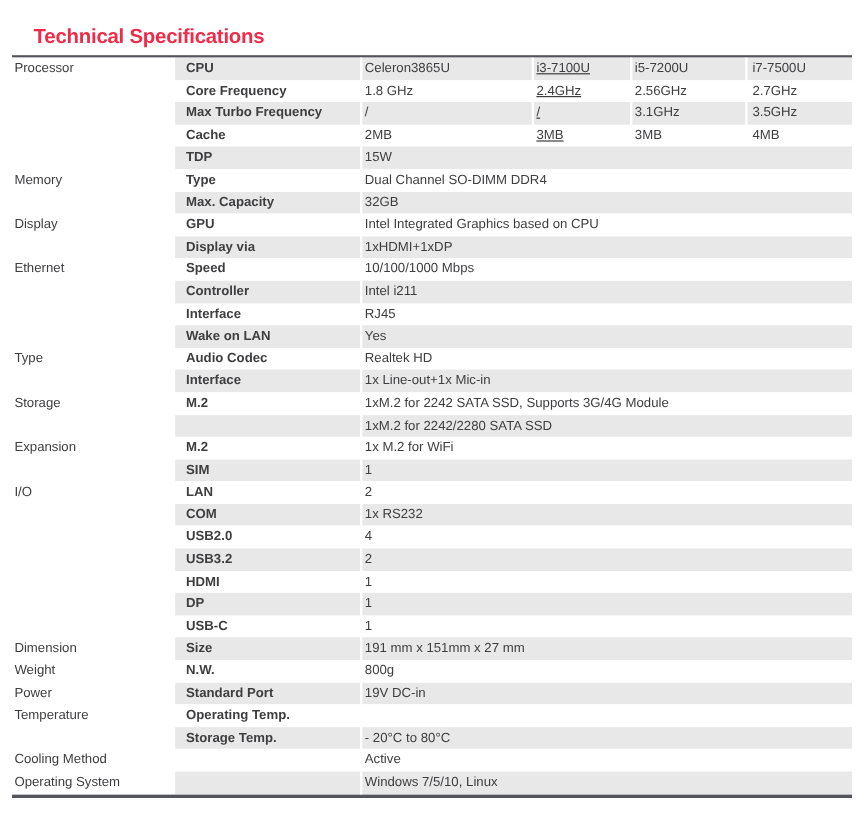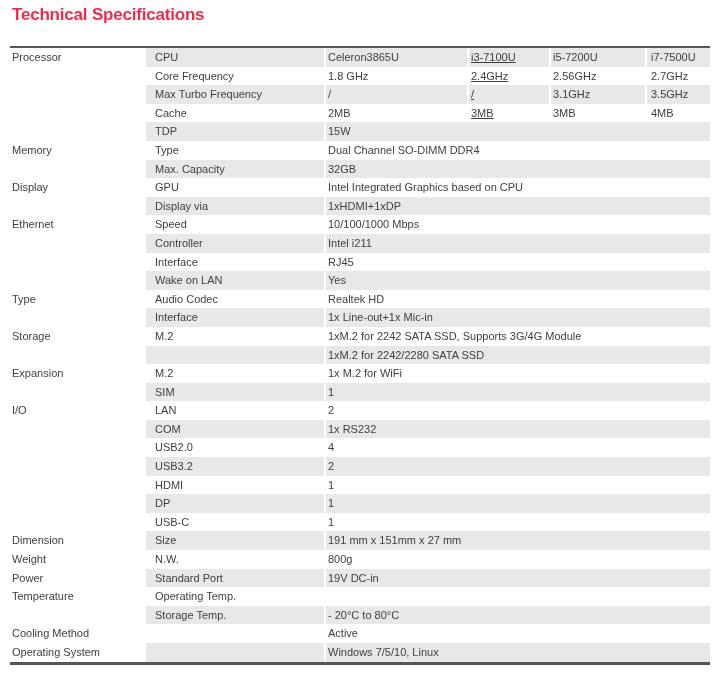--- a/index.html
+++ b/index.html
@@ -12,21 +12,21 @@
     position: relative;
     width: 723px;
     height: 679px;
     background: #ffffff;
     overflow: hidden;
   }
   .page-title {
     position: absolute;
     left: 12px;
     top: 5px;
-    margin: 0;
+    margin: 16px;
     font-size: 17px;
     font-weight: 700;
     letter-spacing: -0.2px;
     color: var(--accent, #ee2c49);
   }
   .spec-table {
     position: absolute;
     left: 10px;
     top: 46px;
     width: 700px;
@@ -55,22 +55,23 @@
     display: flex;
     background: #ffffff;
   }
   .row.gray .specs {
     background: var(--row-alt, #e8e8e8);
   }
   .specs .cell + .cell {
     border-left: 2px solid #ffffff;
   }
   .lab {
-    width: 178px;
+    width: 154px;
     padding-left: 9px;
+    font-weight: bold;
   }
   .val {
     flex: 1;
     padding-left: 2px;
   }
   .val.c0 { flex: none; width: 143px; }
   .val.c1 { flex: none; width: 82px; text-decoration: underline; }
   .val.c2 { flex: none; width: 96px; }
   .val.c3 { flex: 1; padding-left: 4px; }
 </style>

